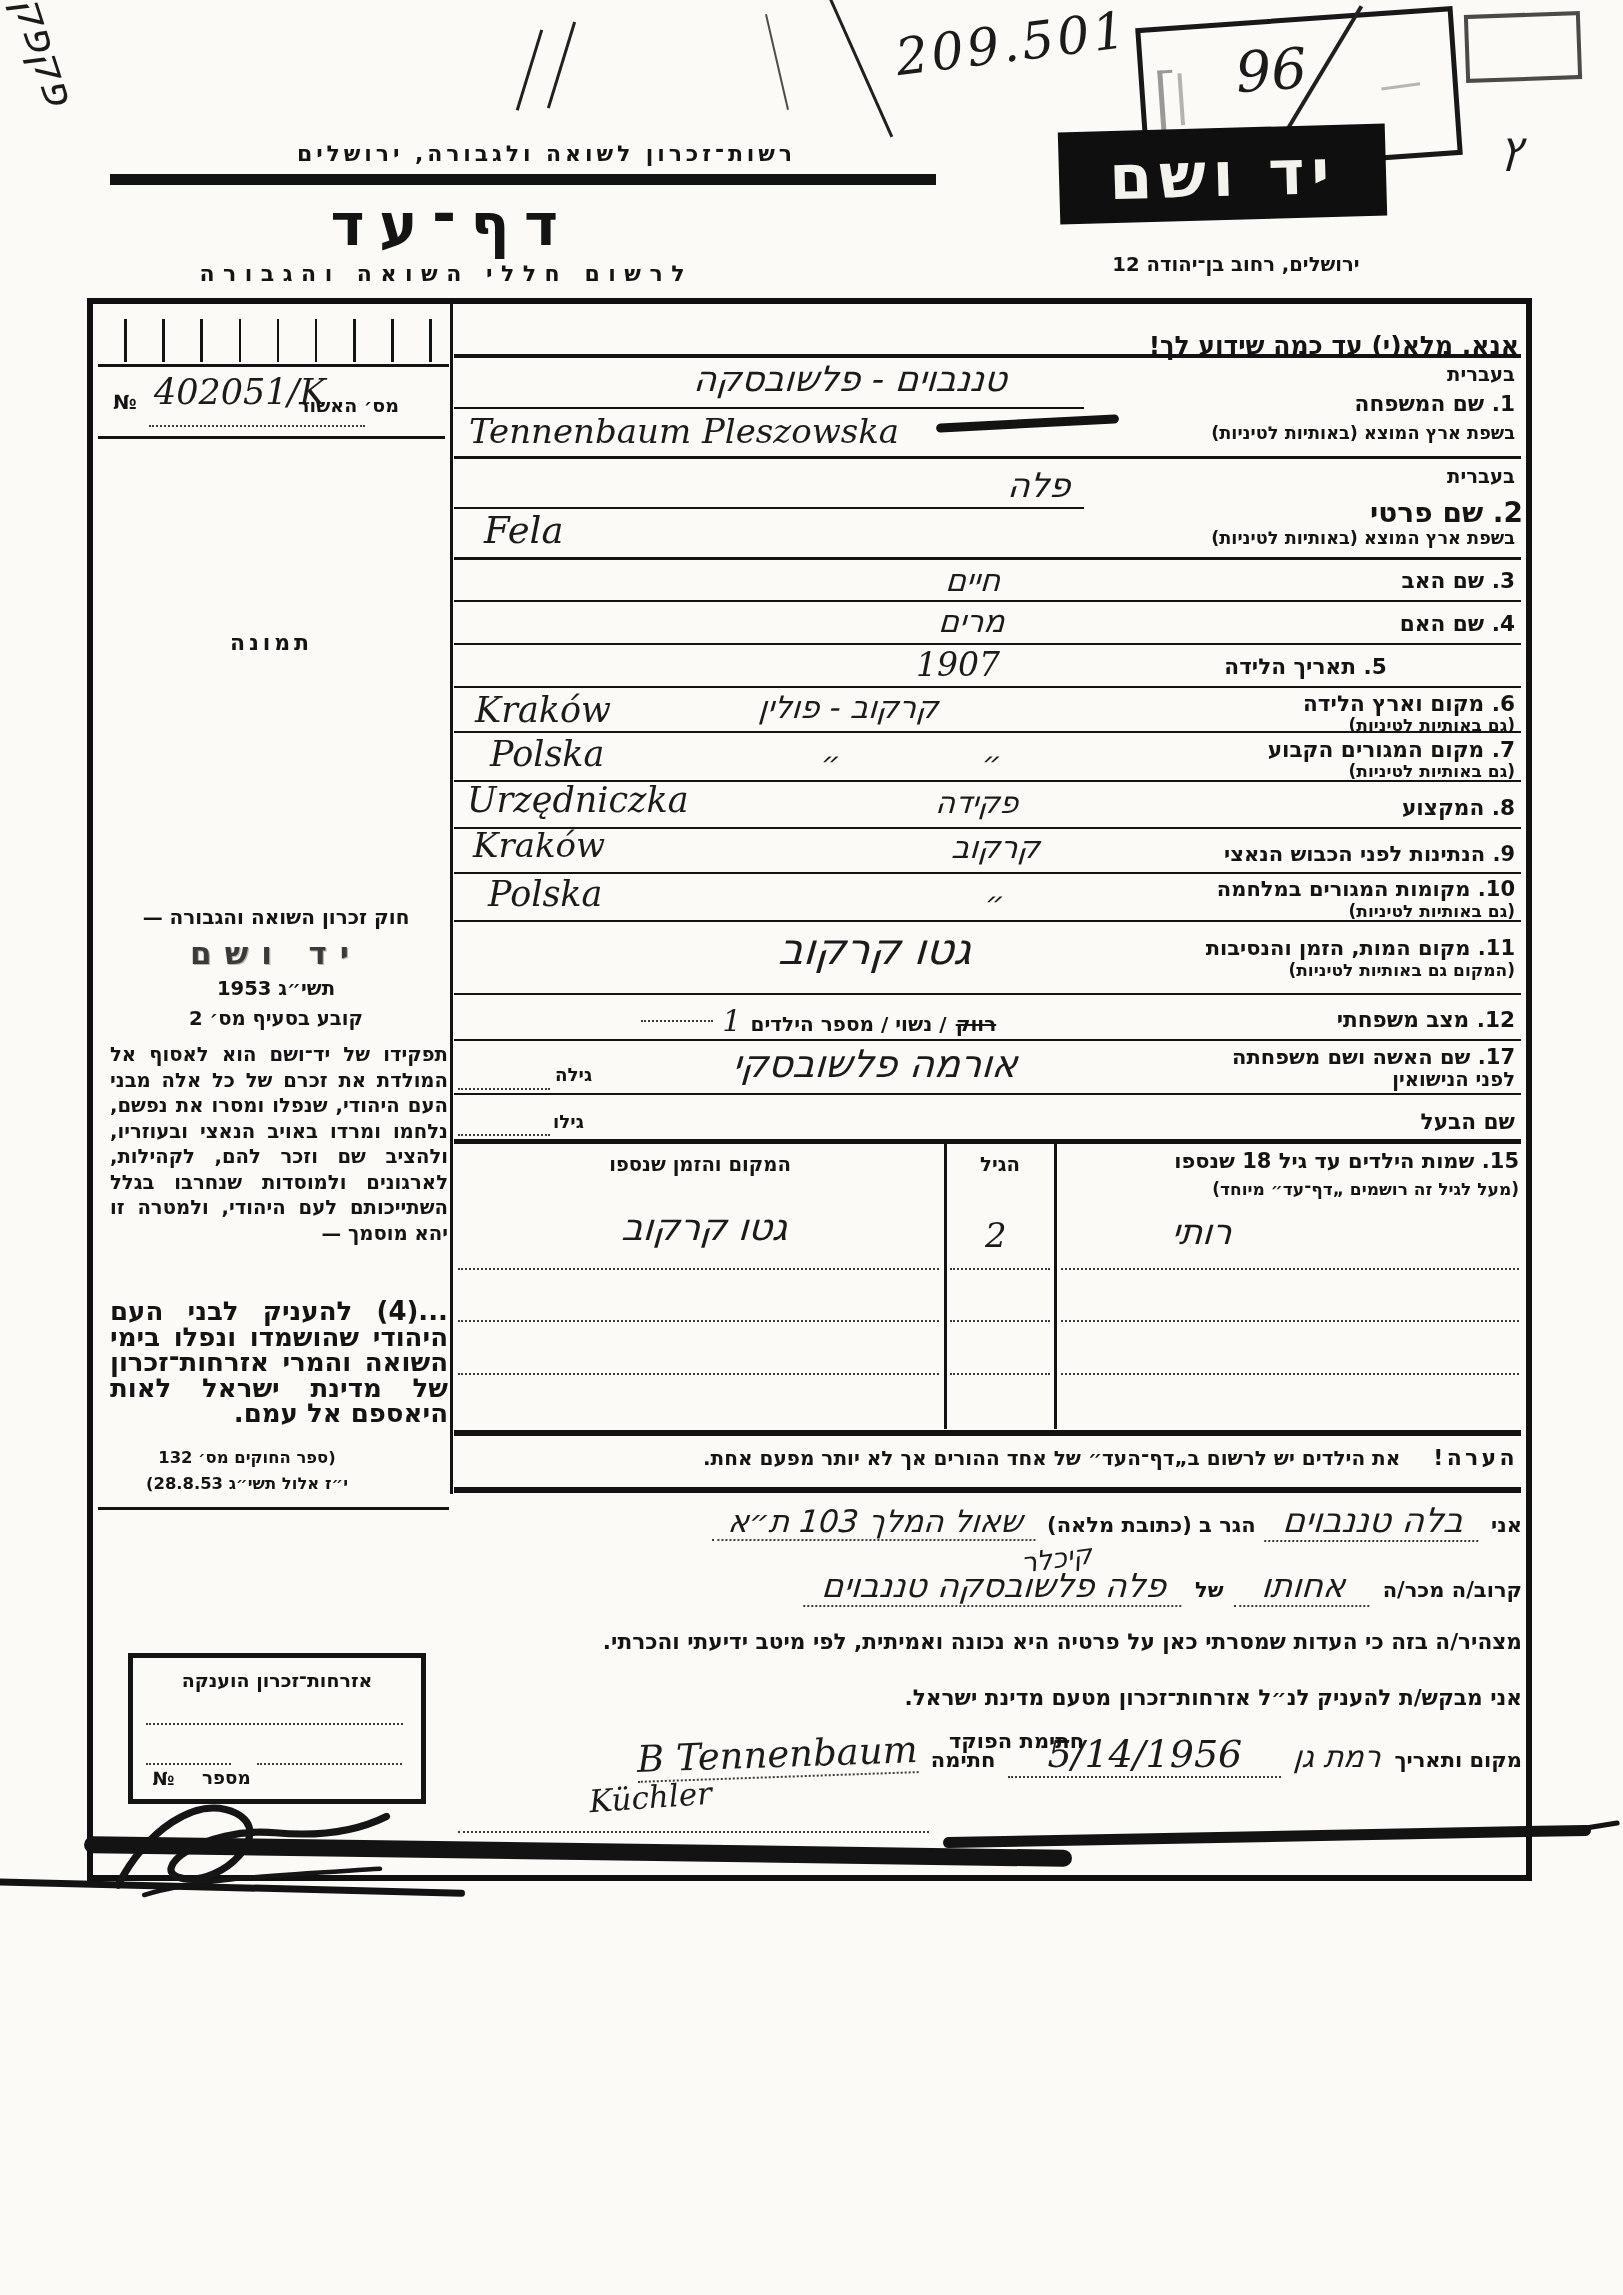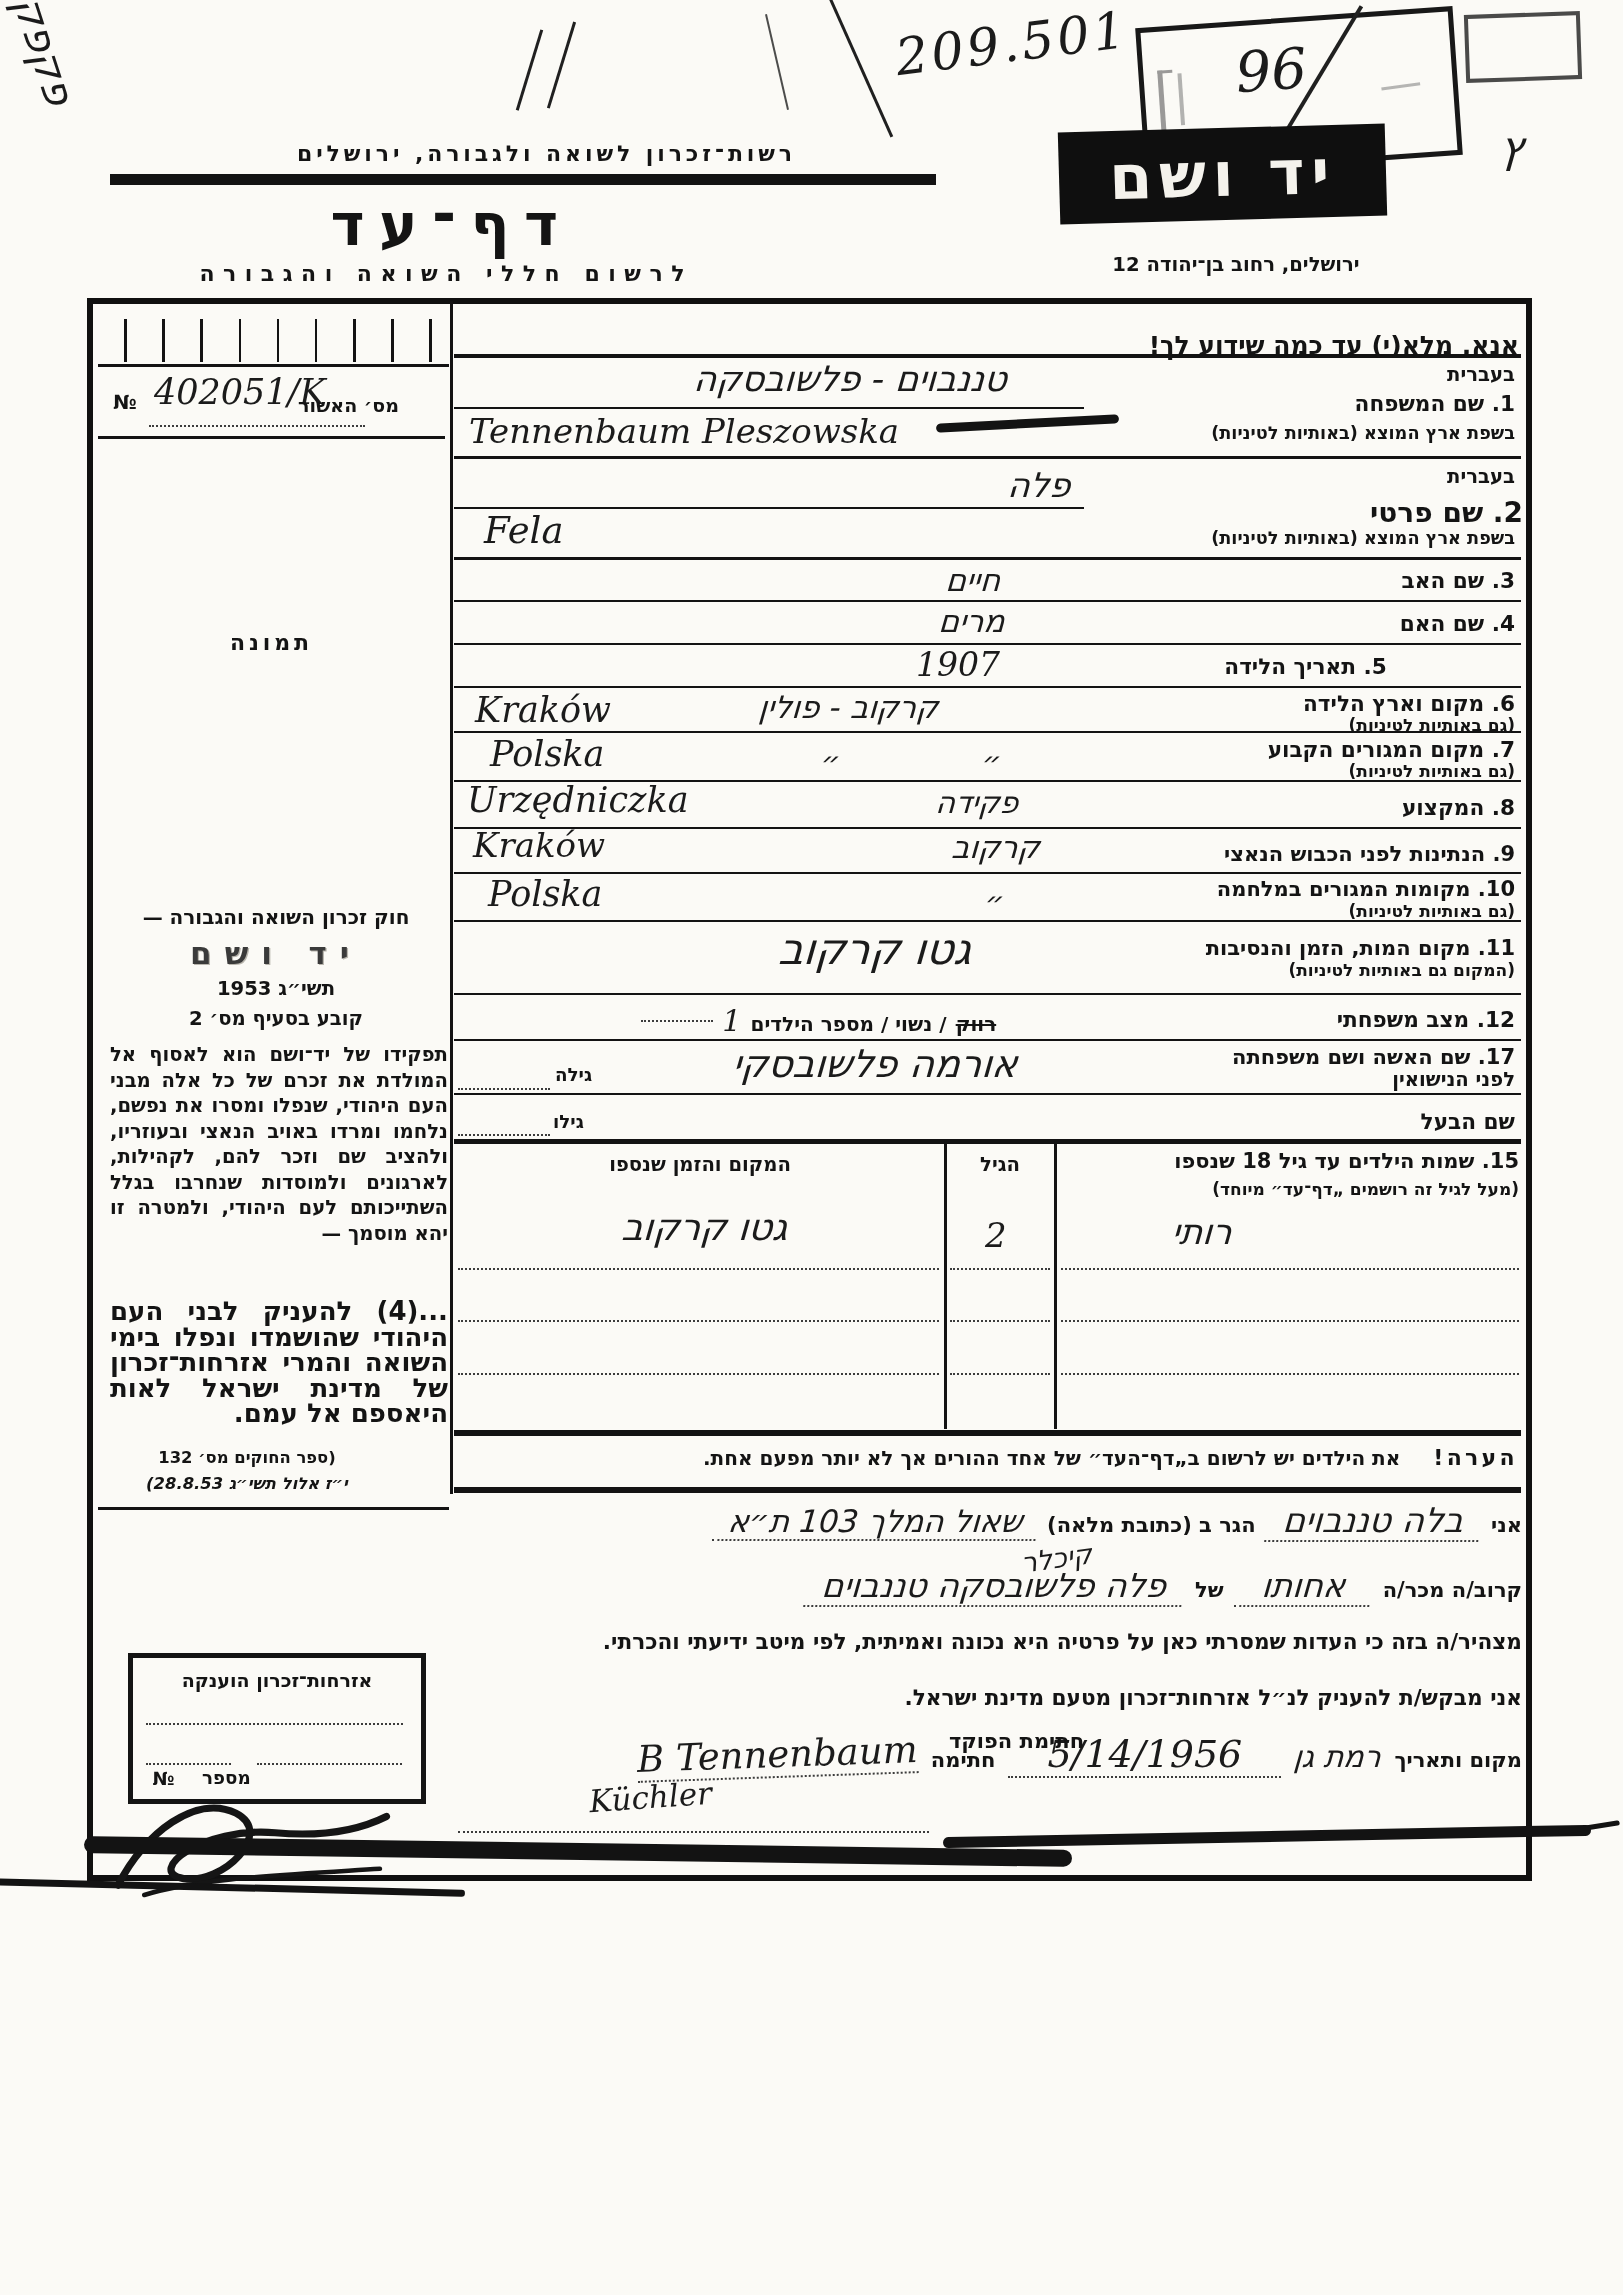--- a/index.html
+++ b/index.html
@@ -238,21 +238,21 @@
 
   <div class="abs p ctr" style="left:193px;top:630px;width:157px;font-size:22px;letter-spacing:3.9px;">תמונה</div>
 
   <div class="abs p ctr" style="left:103px;top:905px;width:346px;font-size:20px;">חוק זכרון השואה והגבורה —</div>
   <div class="abs p ctr" style="left:103px;top:935px;width:346px;font-size:31px;letter-spacing:13px;color:#3a3a3a;text-shadow:1.3px 1.3px 0 #b9b6ae;">יד ושם</div>
   <div class="abs p ctr" style="left:103px;top:977px;width:346px;font-size:19.6px;">תשי״ג 1953</div>
   <div class="abs p ctr" style="left:103px;top:1007px;width:346px;font-size:19.6px;">קובע בסעיף מס׳ 2</div>
   <div class="abs p wrap" style="left:110px;top:1042px;width:338px;font-size:19.6px;line-height:25.5px;text-align:justify;white-space:normal;">תפקידו של יד־ושם הוא לאסוף אל המולדת את זכרם של כל אלה מבני העם היהודי, שנפלו ומסרו את נפשם, נלחמו ומרדו באויב הנאצי ובעוזריו, ולהציב שם וזכר להם, לקהילות, לארגונים ולמוסדות שנחרבו בגלל השתייכותם לעם היהודי, ולמטרה זו יהא מוסמך —</div>
   <div class="abs p wrap" style="left:110px;top:1299px;width:338px;font-size:26px;line-height:25.5px;text-align:justify;white-space:normal;">‏...(4) להעניק לבני העם היהודי שהושמדו ונפלו בימי השואה והמרי אזרחות־זכרון של מדינת ישראל לאות היאספם אל עמם.</div>
   <div class="abs p ctr" style="left:103px;top:1448px;width:288px;font-size:16.4px;">(ספר החוקים מס׳ 132</div>
-  <div class="abs p ctr" style="left:103px;top:1474px;width:288px;font-size:16.4px;font-style:italic;">י״ז אלול תשי״ג 28.8.53)</div>
+  <div class="abs p ctr" style="left:103px;top:1474px;width:288px;font-size:16.4px;">י״ז אלול תשי״ג 28.8.53)</div>
   <div class="abs hl" style="left:98px;top:1507px;width:351px;height:2.6px;"></div>
 
   <div class="abs" style="left:128px;top:1653px;width:288px;height:141px;border:5.9px solid #141414;">
     <div class="abs p ctr" style="left:0;top:10.5px;width:100%;font-size:19px;">אזרחות־זכרון הוענקה</div>
     <div class="abs dot" style="left:13px;top:65px;width:257px;"></div>
     <div class="abs dot" style="left:13px;top:105px;width:85px;"></div>
     <div class="abs dot" style="left:124px;top:105px;width:145px;"></div>
     <div class="abs p" dir="ltr" style="left:19.6px;top:110px;font-size:18.3px;">№</div>
     <div class="abs p" style="left:69px;top:109px;font-size:18.3px;">מספר</div>
   </div>

